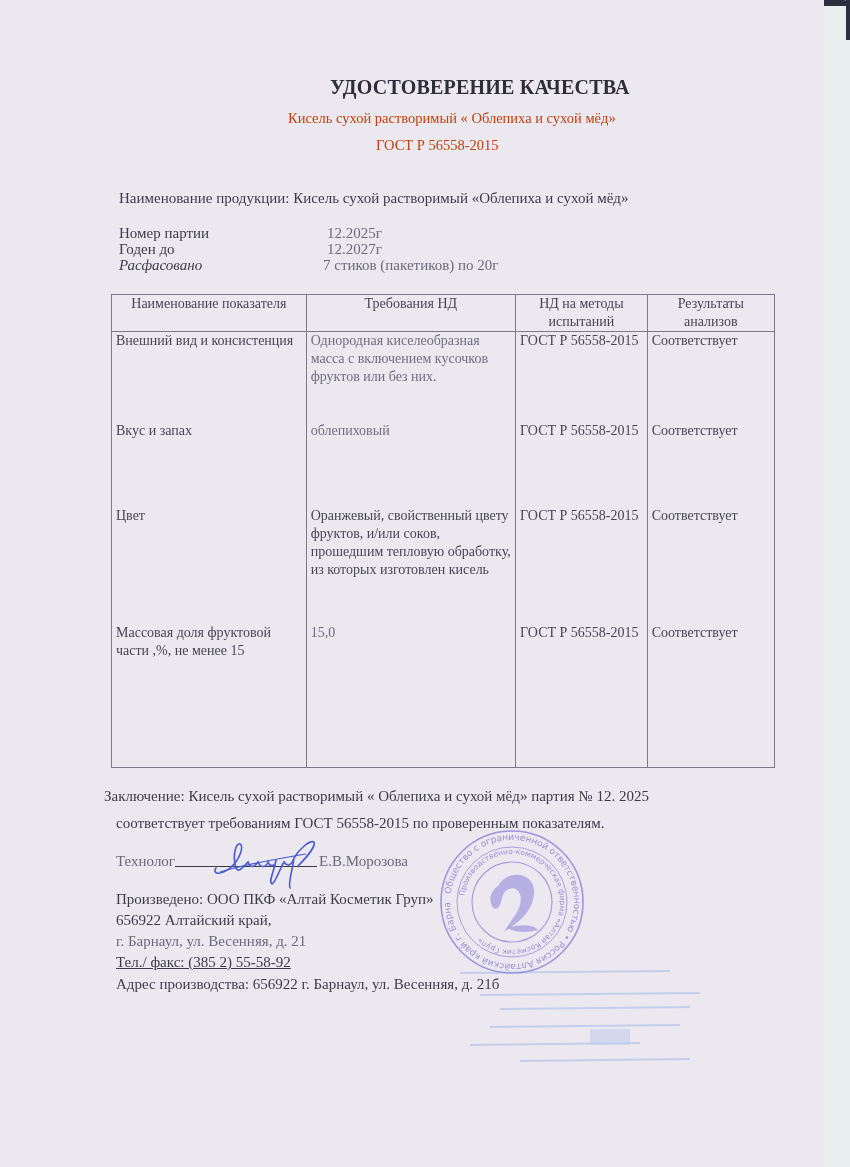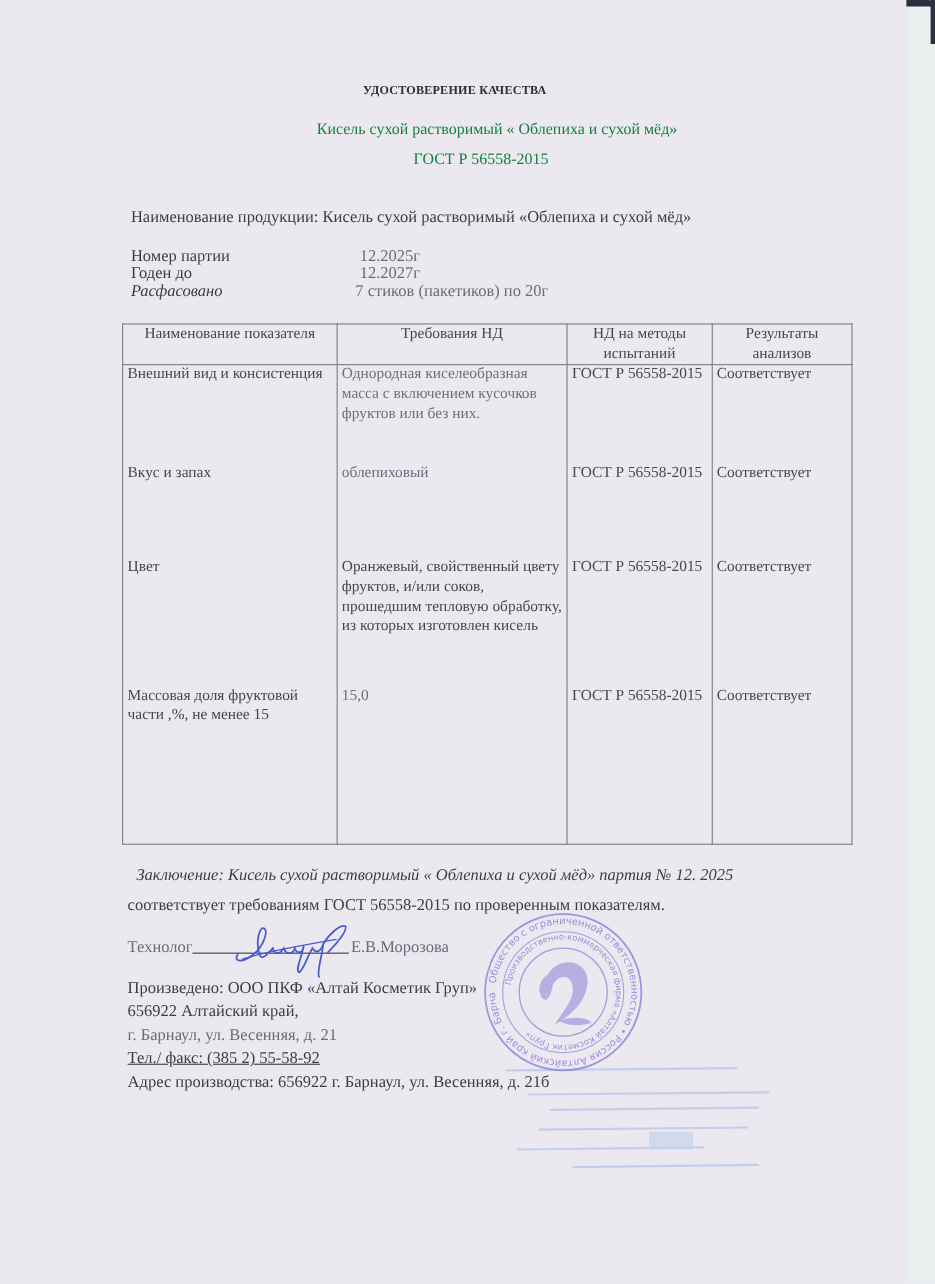--- a/index.html
+++ b/index.html
@@ -19,22 +19,22 @@
   }
   .edge-dark {
     position:absolute; left:824px; top:0; width:26px; height:6px;
     background:#2a3040; border-top-right-radius:8px;
   }
   .edge-dark-right {
     position:absolute; left:846px; top:0; width:4px; height:40px;
     background:#2a3040;
   }
   .abs { position:absolute; white-space:nowrap; }
-  .title { font-weight:bold; font-size:11px; color:#2e2e38; letter-spacing:0.2px;text-align:right; }
-  .sub { font-size:14.5px; color:#15803d; }
+  .title { font-weight:bold; font-size:20px; color:#2e2e38; letter-spacing:0.2px;text-align:right; }
+  .sub { font-size:14.5px; color:#c2410c; }
   .txt { font-size:15px; color:#3c3c48; }
   .light { color:#6a6a78; }
 
   table.q {
     position:absolute; left:111px; top:294px; width:664px; height:474px;
     border-collapse:collapse; table-layout:fixed;
     font-size:14px; color:#464652;
   }
   table.q td, table.q th {
     border:1px solid #7a7a86; padding:0 4px; vertical-align:top; font-weight:normal;
@@ -119,21 +119,21 @@
     </tr>
     <tr>
       <td>Массовая доля фруктовой  части ,%,  не менее 15</td>
       <td class="req">15,0</td>
       <td>ГОСТ Р 56558-2015</td>
       <td>Соответствует</td>
     </tr>
   </tbody>
 </table>
 
-<div class="abs txt" style="left:124px; top:788px;font-style:italic;">Заключение: Кисель сухой растворимый « Облепиха и сухой мёд»  партия   № 12. 2025</div>
+<div class="abs txt" style="left:104px; top:788px;">Заключение: Кисель сухой растворимый « Облепиха и сухой мёд»  партия   № 12. 2025</div>
 <div class="abs txt" style="left:116px; top:815px;">соответствует  требованиям ГОСТ 56558-2015  по проверенным показателям.</div>
 
 <div class="abs txt light" style="left:116px; top:853px;">Технолог</div>
 <div class="sig-line"></div>
 <svg class="sig" viewBox="0 0 112 52">
   <path d="M6 30 C2 36, 10 38, 20 30 C30 22, 34 8, 30 6 C26 4, 22 18, 26 30 C28 36, 34 28, 38 24 C40 30, 44 30, 48 24 C50 30, 56 30, 58 24 C60 30, 66 28, 66 22 C64 34, 58 44, 62 46 C66 44, 70 30, 74 24 C78 30, 82 26, 84 20 C82 34, 78 46, 80 50 M84 20 C90 10, 100 2, 104 4 C106 8, 96 20, 88 28" fill="none" stroke="#4a5ad0" stroke-width="1.6" stroke-linecap="round"></path>
   <path d="M10 34 C30 28, 60 22, 96 16" fill="none" stroke="#4a5ad0" stroke-width="1.2"></path>
 </svg>
 <div class="abs txt light" style="left:319px; top:853px;">Е.В.Морозова</div>
 

